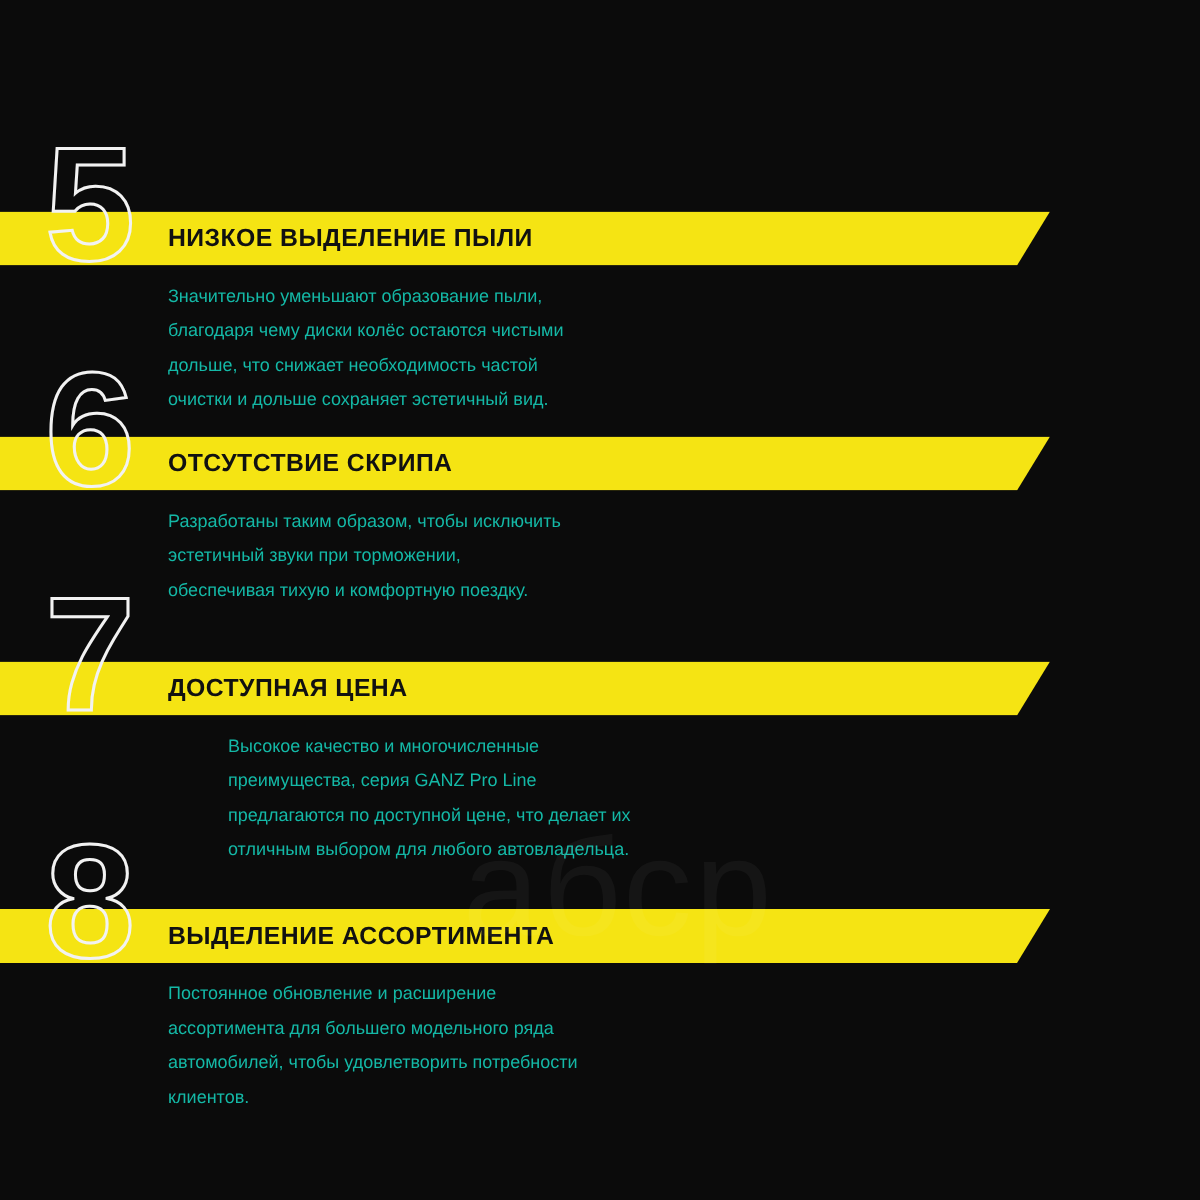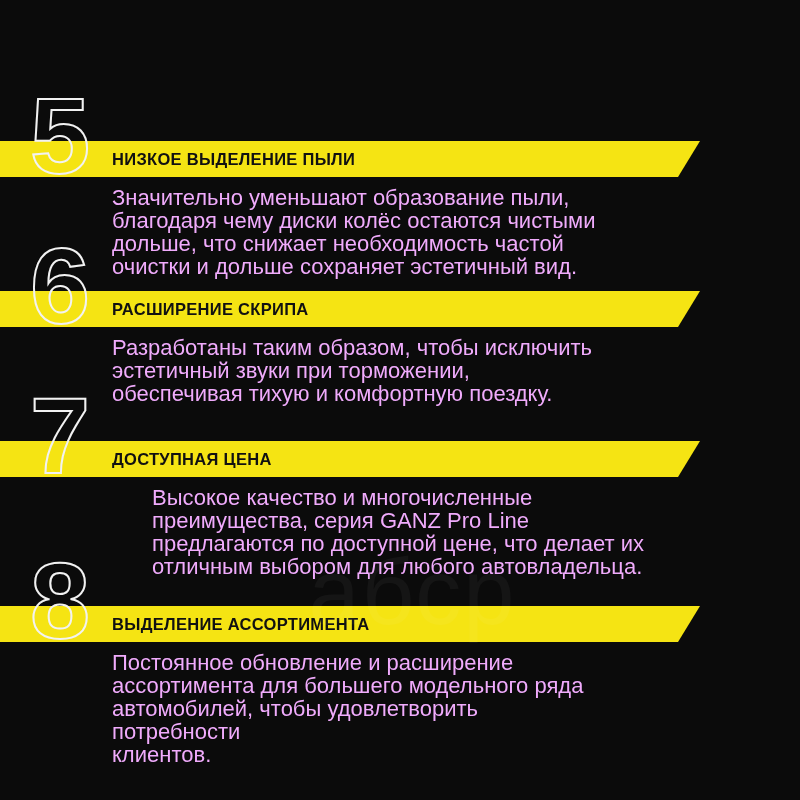--- a/index.html
+++ b/index.html
@@ -80,22 +80,22 @@
     color: #111111;
     letter-spacing: 0.3px;
     white-space: nowrap;
     z-index: 4;
   }
 
   .body-text {
     position: absolute;
     left: 112px;
     width: 500px;
-    color: #f0abfc;
-    font-size: 22px;
+    color: #14b8a6;
+    font-size: 12px;
     line-height: 23px;
     font-weight: 400;
     z-index: 4;
     white-space: pre-line;
   }
 
   
   #item-5 { top: 88px; }
   #item-5 .bignum { top: 0px; }
   #item-5 .banner { top: 53px; width: 700px; }
@@ -133,21 +133,21 @@
     <div class="banner-title">НИЗКОЕ ВЫДЕЛЕНИЕ ПЫЛИ</div>
     <div class="body-text">Значительно уменьшают образование пыли,
 благодаря чему диски колёс остаются чистыми
 дольше, что снижает необходимость частой
 очистки и дольше сохраняет эстетичный вид.</div>
   </div>
 
   <div class="item" id="item-6">
     <div class="bignum">6</div>
     <div class="banner"></div>
-    <div class="banner-title">РАСШИРЕНИЕ СКРИПА</div>
+    <div class="banner-title">ОТСУТСТВИЕ СКРИПА</div>
     <div class="body-text">Разработаны таким образом, чтобы исключить
 эстетичный звуки при торможении,
 обеспечивая тихую и комфортную поездку.</div>
   </div>
 
   <div class="item" id="item-7">
     <div class="bignum">7</div>
     <div class="banner"></div>
     <div class="banner-title">ДОСТУПНАЯ ЦЕНА</div>
     <div class="body-text">Высокое качество и многочисленные

